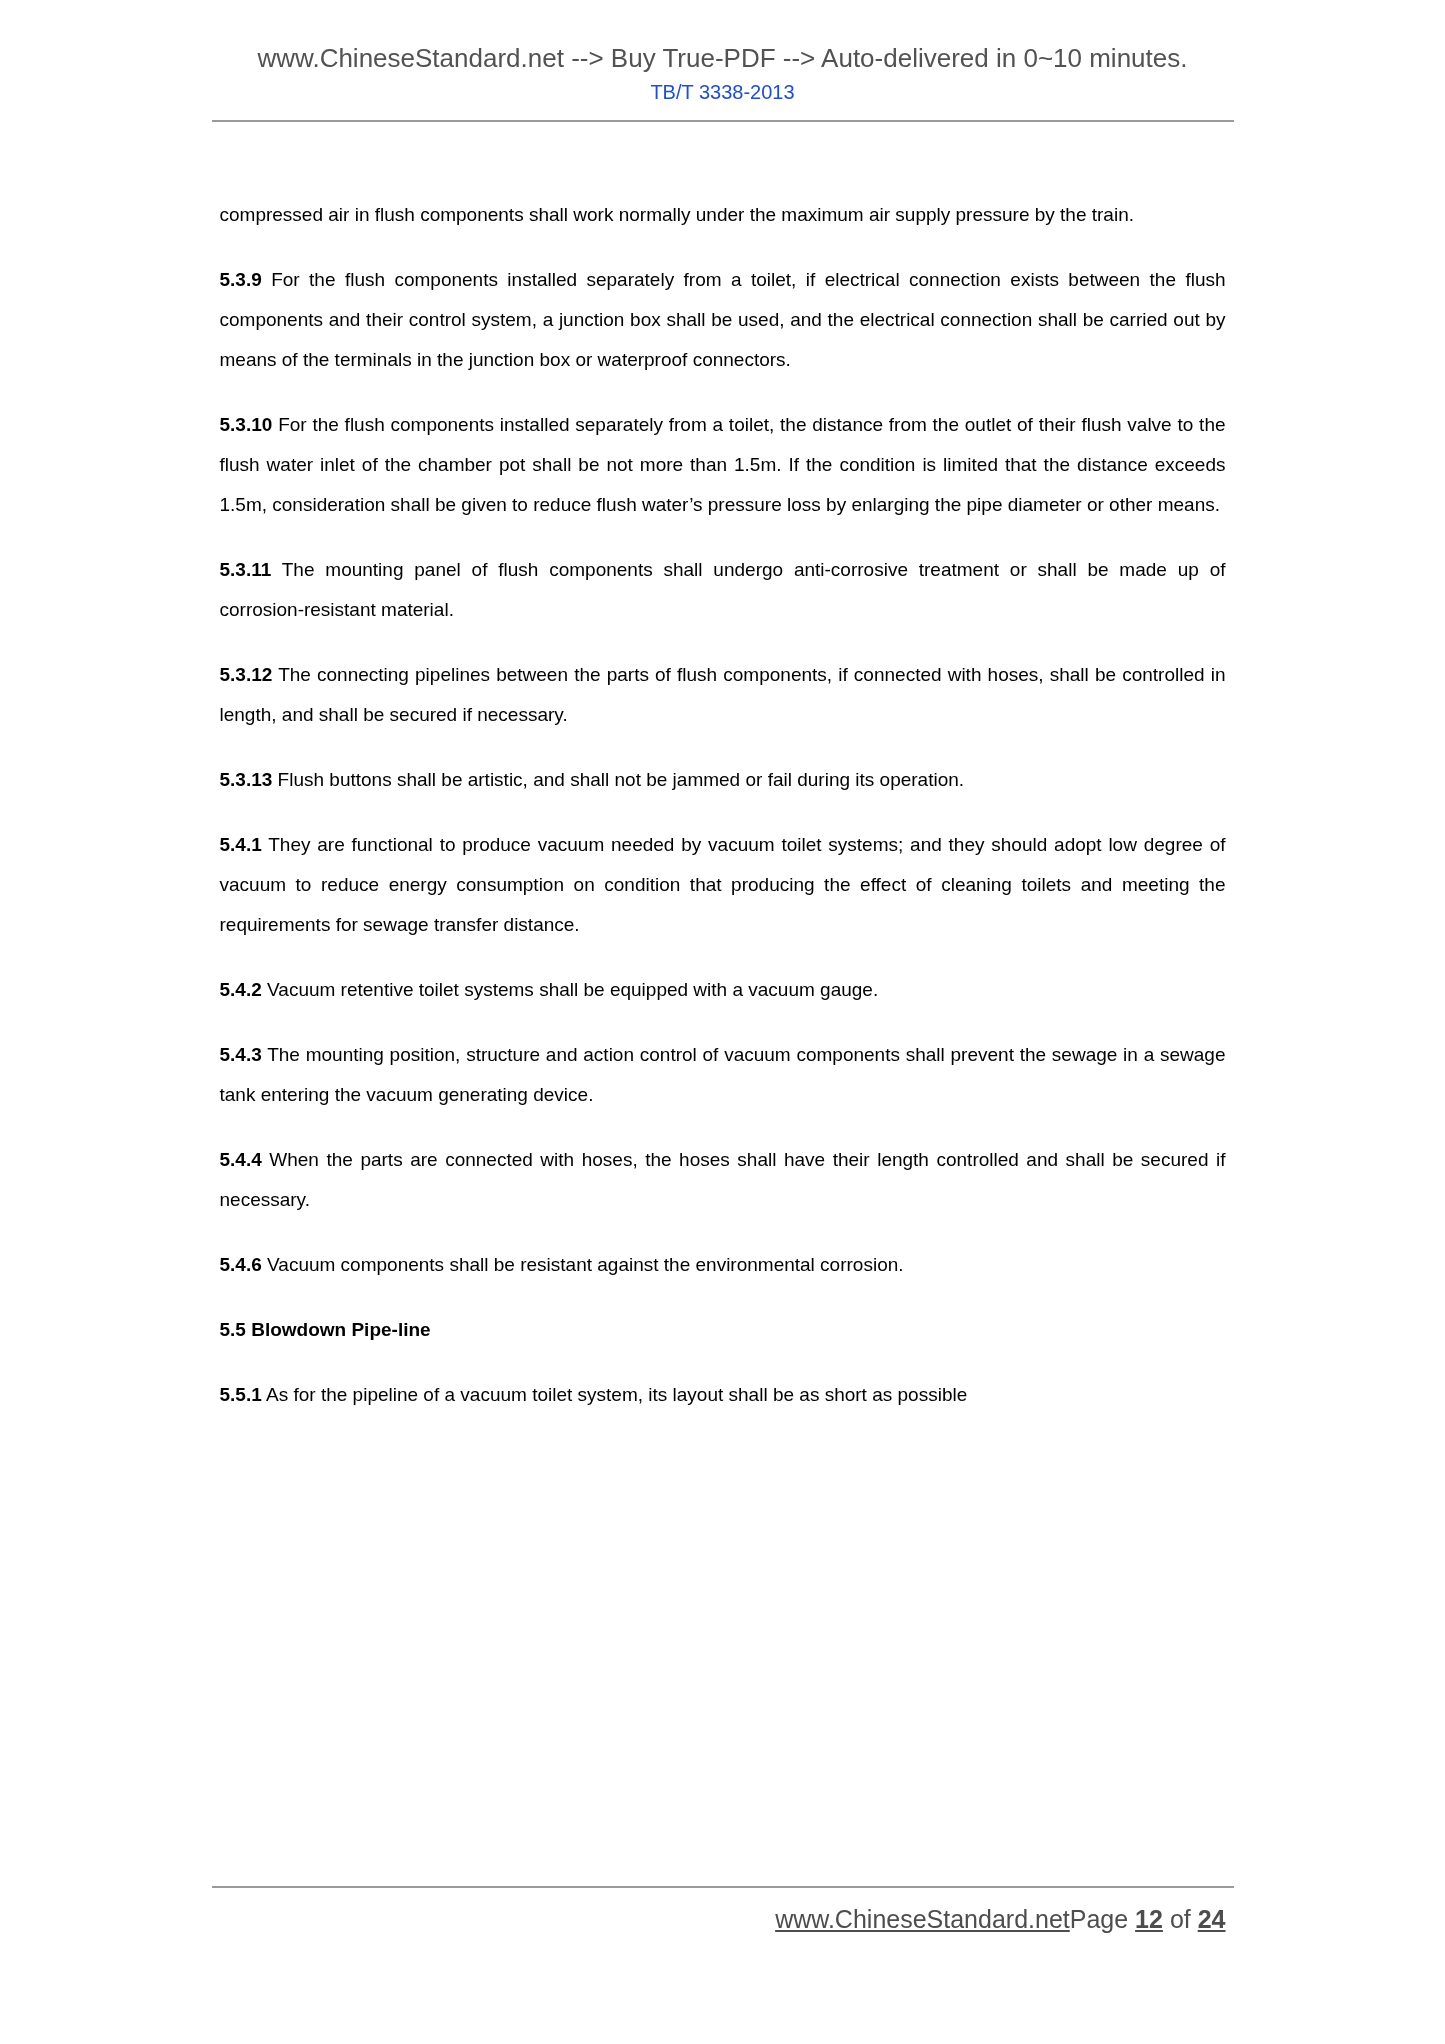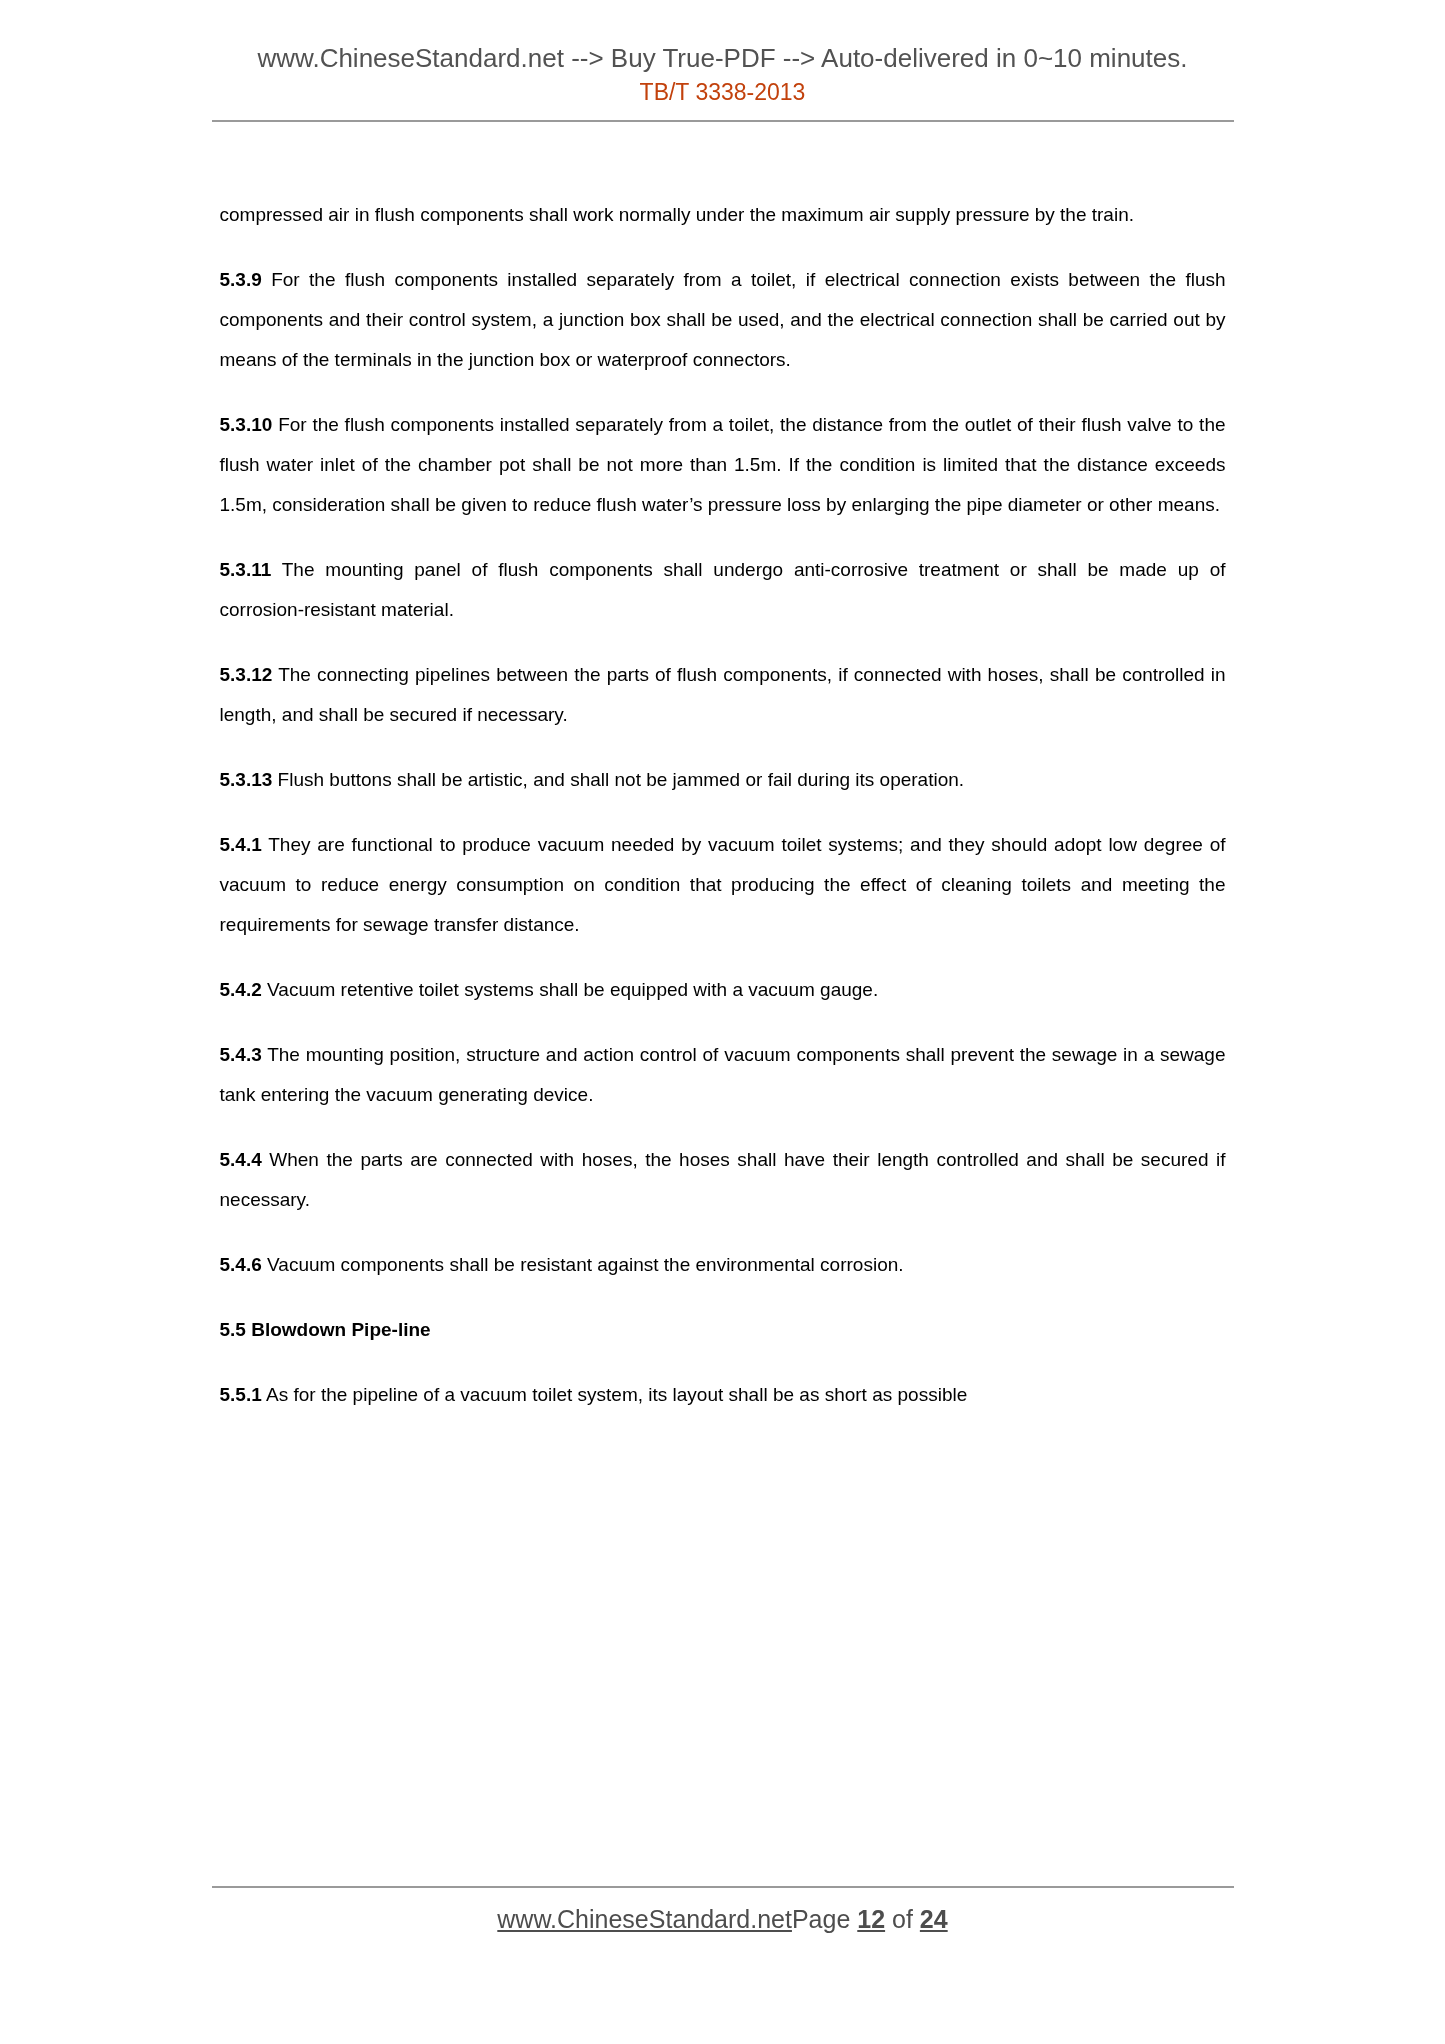--- a/index.html
+++ b/index.html
@@ -26,23 +26,23 @@
     padding-top: 42px;
     text-align: center;
   }
   .header-line1 {
     font-size: 26px;
     line-height: 32px;
     color: #525252;
   }
   .header-line2 {
     margin-top: 4px;
-    font-size: 23px;
+    font-size: 20px;
     line-height: 28px;
-    color: #c2410c;
+    color: #1d4ed8;
   }
   .rule {
     width: 1022px;
     margin: 0 auto;
     border: none;
     border-top: 2px solid #9a9a9a;
     height: 0;
   }
   .header .rule {
     margin-top: 14px;
@@ -73,21 +73,21 @@
   .footer {
     position: absolute;
     top: 1886px;
     left: 0;
     width: 1445px;
   }
   .footer-row {
     width: 1006px;
     margin: 14px auto 0 auto;
     display: flex;
-    justify-content: center;
+    justify-content: flex-end;
     align-items: baseline;
     font-size: 25px;
     line-height: 34px;
     color: #4d4d4d;
   }
   .site-link {
     color: #4d4d4d;
     text-decoration: underline;
     cursor: pointer;
   }

